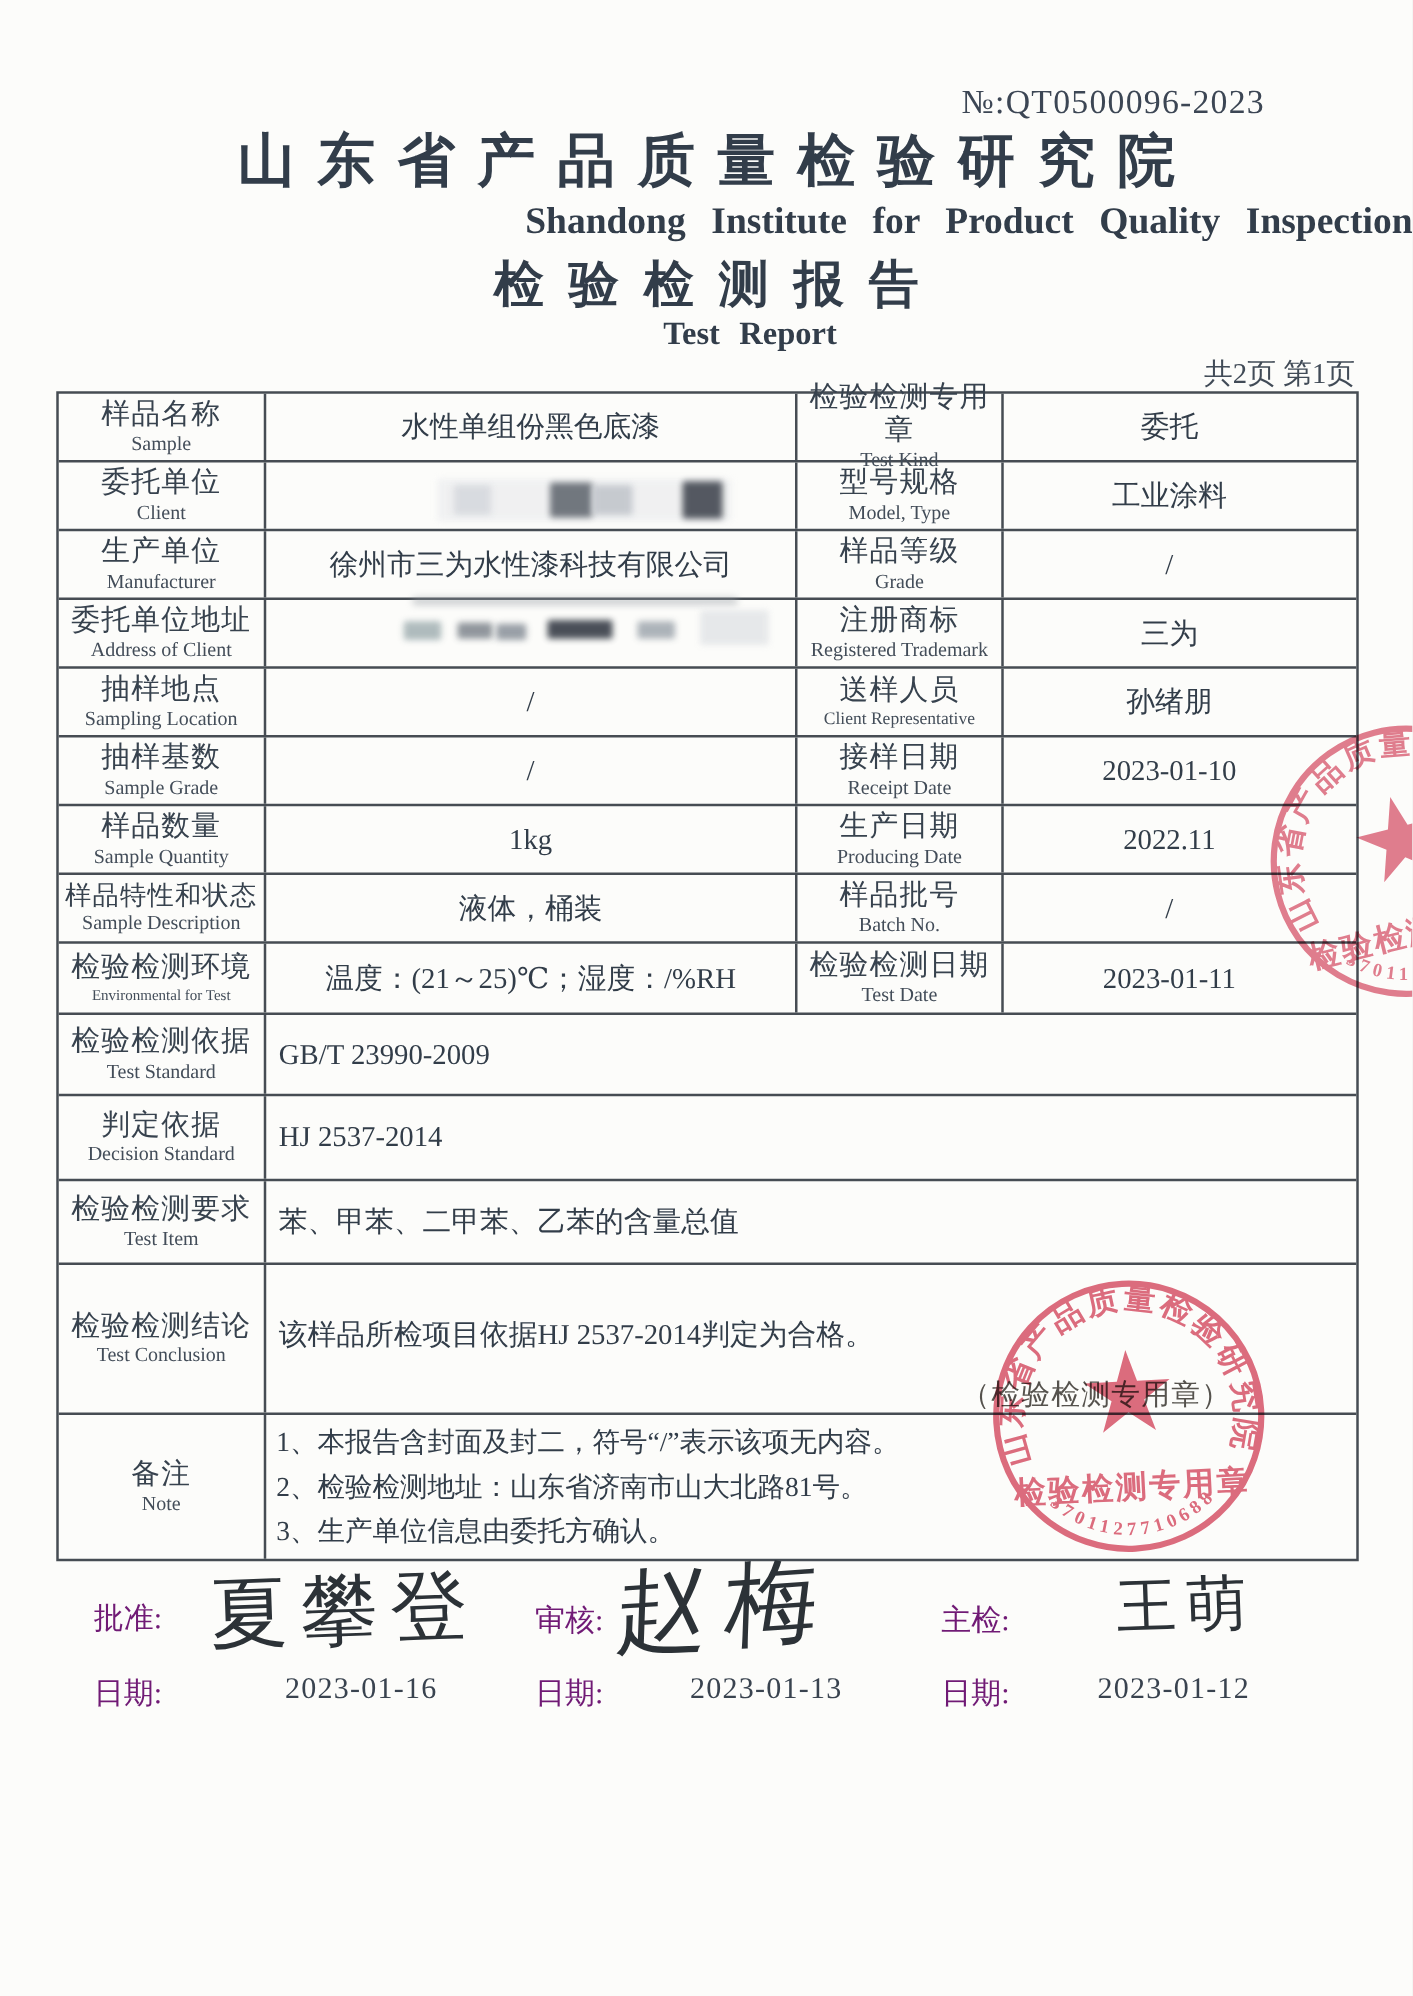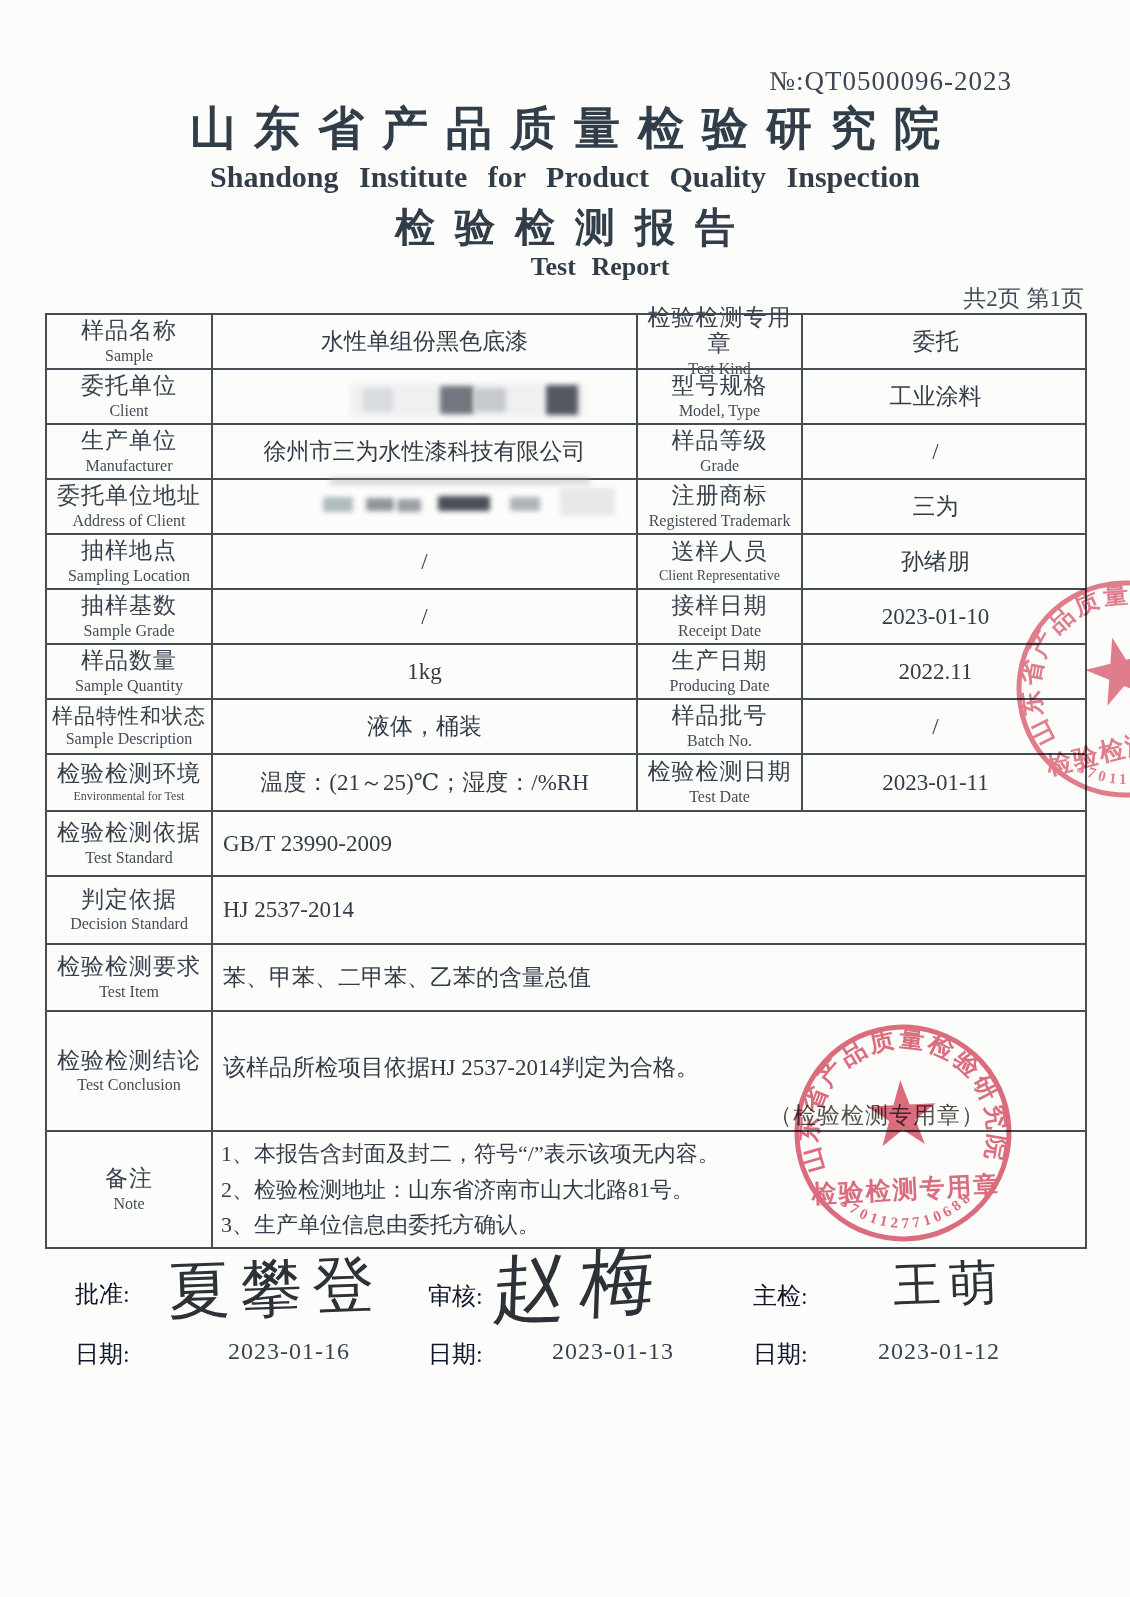--- a/index.html
+++ b/index.html
@@ -5,21 +5,21 @@
   * { margin:0; padding:0; box-sizing:border-box; }
   body { background:#e8e8e6; font-family:"Liberation Serif","DejaVu Serif",serif; }
   .page {
     position:relative; width:1130px; height:1597px; margin:0 auto;
     background:#fcfcfa; overflow:hidden; color:#37424e;
   }
   
   .report-no { position:absolute; top:66px; right:118px; font-size:27px; letter-spacing:1px; color:#3c4654; }
   .title-cn { position:absolute; top:98px; left:0; width:100%; text-align:center;
     font-size:46px; font-weight:bold; letter-spacing:18px; text-indent:18px; color:#323d4a; }
-  .title-en { position:absolute; top:160px; left:0; width:100%; text-align:center;
+  .title-en { position:absolute; top:160px; left:0; width:100%; text-align:right;
     font-size:30px; font-weight:bold; word-spacing:13px; color:#323d4a; }
   .subtitle-cn { position:absolute; top:200px; left:0; width:100%; text-align:center;
     font-size:40px; font-weight:bold; letter-spacing:20px; text-indent:20px; color:#323d4a; }
   .subtitle-en { position:absolute; top:252px; left:0; width:100%; text-align:center;
     font-size:26px; font-weight:bold; word-spacing:9px; color:#323d4a;margin-left:35px; }
   .page-info { position:absolute; top:283px; right:46px; font-size:23px; color:#414b57; }
   
   .rtable { position:absolute; left:45px; top:313px; width:1042px; border:2.5px solid #464c53; }
   .trow { display:flex; border-bottom:2px solid #464c53; }
   .trow:last-child { border-bottom:none; }
@@ -31,21 +31,21 @@
   .label .cn { font-size:23px; color:#37424e; line-height:1.15; letter-spacing:1px; }
   .label .en { font-size:16px; color:#434d59; line-height:1.15; margin-top:2px; }
   .value { align-items:center; text-align:center; font-size:23px; color:#323d49; }
   .value.leftal { align-items:flex-start; text-align:left; padding-left:10px; }
   .note-lines { align-items:flex-start; text-align:left; padding:0 8px; font-size:22px; line-height:1.62; }
   .conclusion-cell { position:relative; align-items:flex-start; padding-left:10px; justify-content:flex-start; padding-top:40px; }
   .seal-note { position:absolute; left:556px; top:88px; font-size:23px; color:#55524d; letter-spacing:1px; }
   
   .blurbox { position:absolute; filter:blur(2.5px); border-radius:2px; opacity:.92; }
   
-  .siglabel { position:absolute; font-size:24px; color:#0f172a; }
+  .siglabel { position:absolute; font-size:24px; color:#701a75; }
   .sig { position:absolute; color:#2c3237; font-family:"DejaVu Serif","Liberation Serif",serif; }
   .sig1 { left:168px; top:1246px; font-size:62px; transform:rotate(-2deg); letter-spacing:10px; }
   .sig2 { left:492px; top:1236px; font-size:74px; transform:rotate(-4deg) skewX(-6deg); letter-spacing:14px; }
   .sig3 { left:893px; top:1252px; font-size:48px; transform:rotate(-2deg); letter-spacing:8px; }
   .dateval { position:absolute; font-size:24px; color:#39434f; letter-spacing:1px; }
   
   .stamp { position:absolute; mix-blend-mode:multiply; }
   .stamp-big { left:786px; top:1016px; opacity:.85; transform:rotate(-3deg); }
   .stamp-part { left:1008px; top:572px; opacity:.75; transform:rotate(-14deg); }
 </style>

